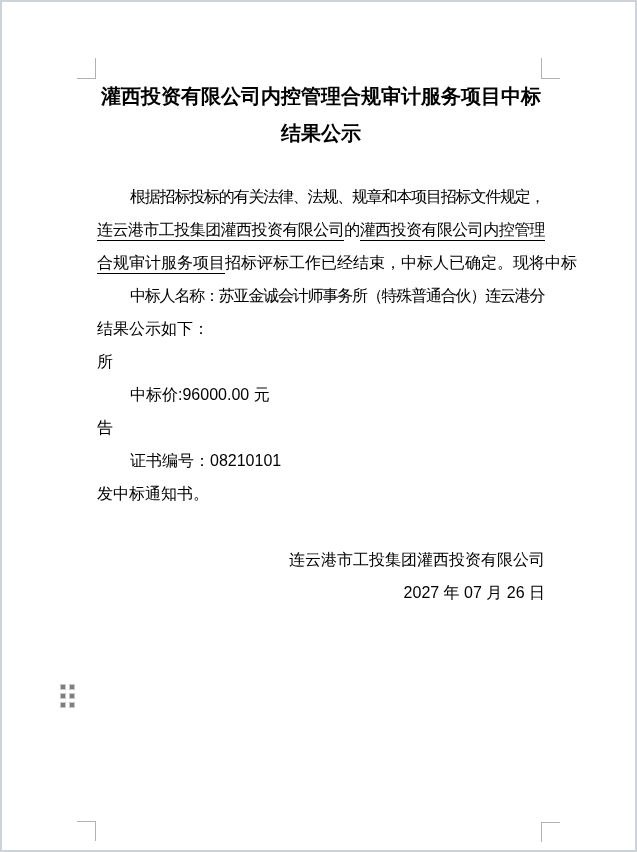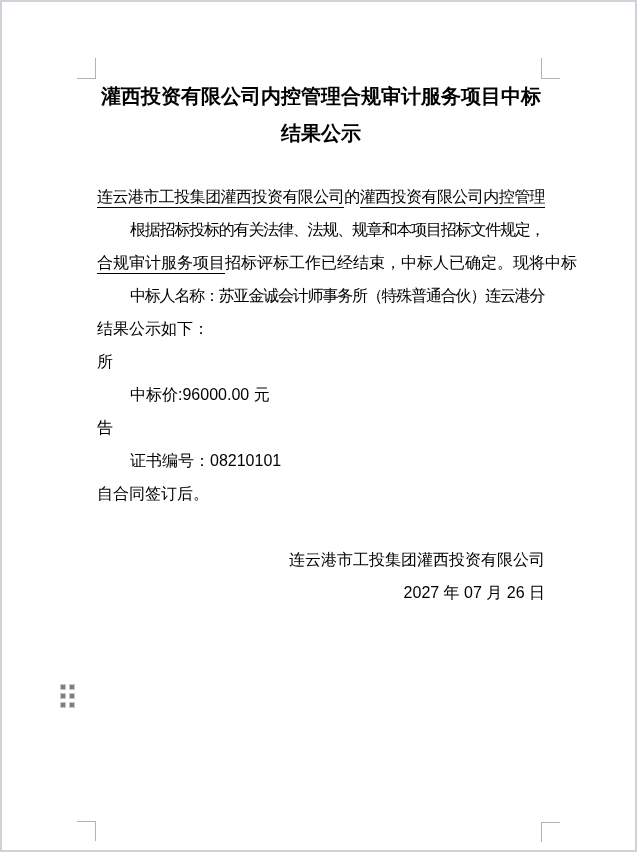--- a/index.html
+++ b/index.html
@@ -72,30 +72,30 @@
       <i></i>
   </div>
 
   <div class="content">
     <div class="title">
       <div>灌西投资有限公司内控管理合规审计服务项目中标</div>
       <div>结果公示</div>
     </div>
 
     <div class="docbody" id="docbody">
+        <div class="line indent sq"><span>根据招标投标的有关法律、法规、规章和本项目招标文件规定，</span></div>
         <div class="line sq-sm"><span class="u">连云港市工投集团灌西投资有限公司</span><span>的</span><span class="u">灌西投资有限公司内控管理</span></div>
-        <div class="line indent sq"><span>根据招标投标的有关法律、法规、规章和本项目招标文件规定，</span></div>
         <div class="line"><span class="u">合规审计服务项目</span><span>招标评标工作已经结束，中标人已确定。现将中标</span></div>
         <div class="line indent sq"><span>中标人名称：苏亚金诚会计师事务所（特殊普通合伙）连云港分</span></div>
         <div class="line"><span>结果公示如下：</span></div>
         <div class="line"><span>所</span></div>
         <div class="line indent"><span>中标价:96000.00 元</span></div>
         <div class="line"><span>告</span></div>
         <div class="line indent"><span>证书编号：08210101</span></div>
-        <div class="line"><span>自合同签订后。</span></div>
+        <div class="line"><span>发中标通知书。</span></div>
       </div>
 
     <div class="signature">
       <div class="sig-line">连云港市工投集团灌西投资有限公司</div>
       <div class="sig-line">2027 年 07 月 26 日</div>
     </div>
   </div>
 
 </div>
 

